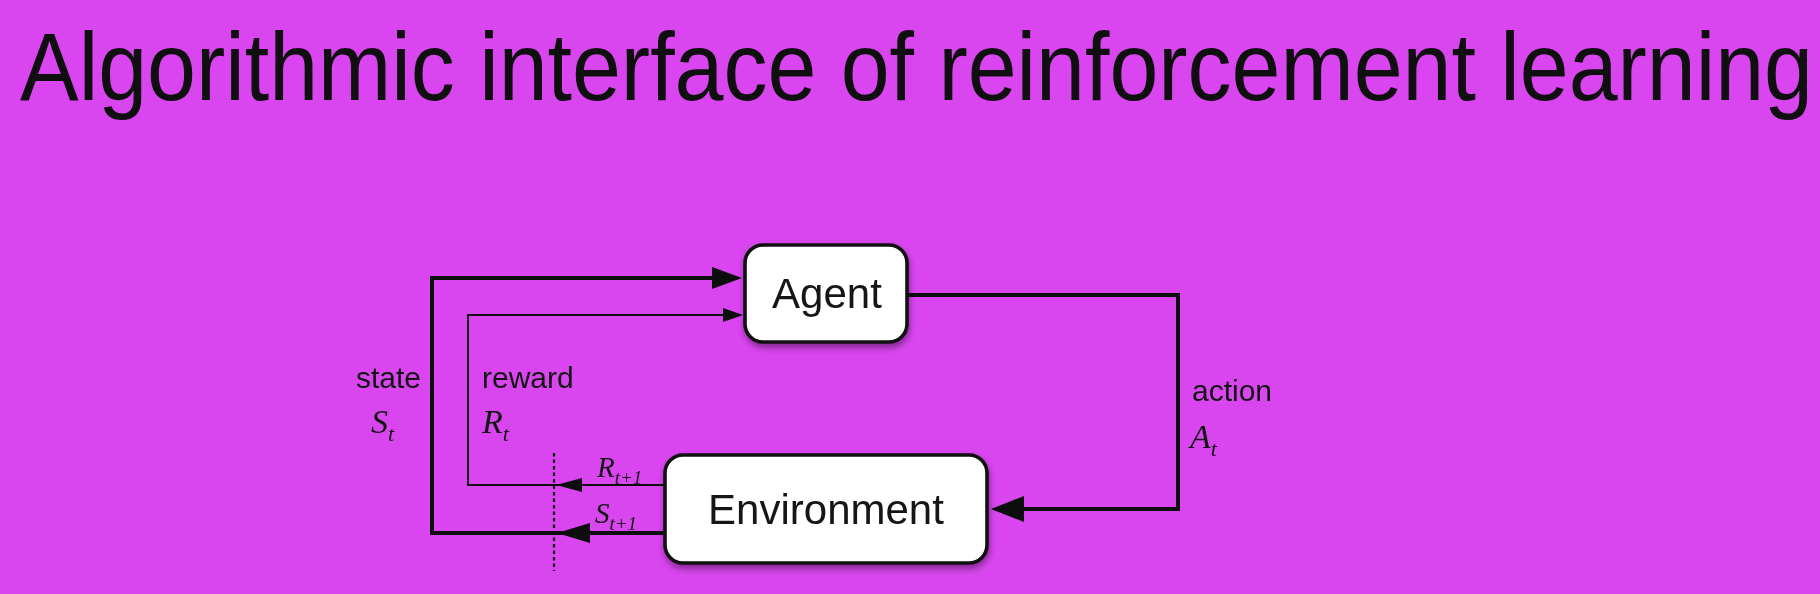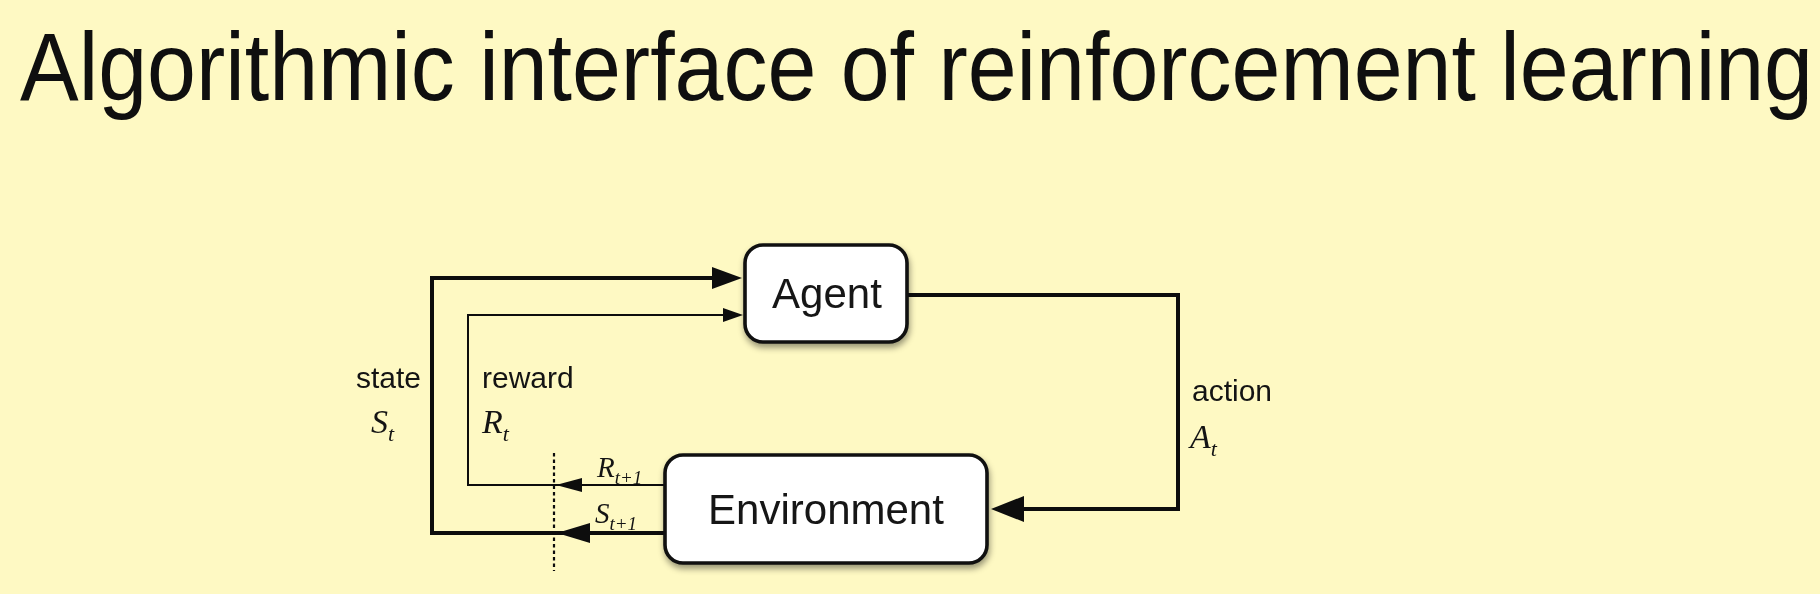--- a/index.html
+++ b/index.html
@@ -4,21 +4,21 @@
 <style>
   html, body {
     margin: 0;
     padding: 0;
     background: #ffffff;
   }
   .slide {
     position: relative;
     width: 1820px;
     height: 594px;
-    background: #fef9c3;
+    background: #d946ef;
     overflow: hidden;
     font-family: "Liberation Sans", sans-serif;
   }
   svg { display: block; }
   .box-rect {
     fill: #ffffff;
     stroke: #101010;
     stroke-width: 3.6;
     filter: drop-shadow(1px 4px 3px rgba(0,0,0,0.40));
   }

